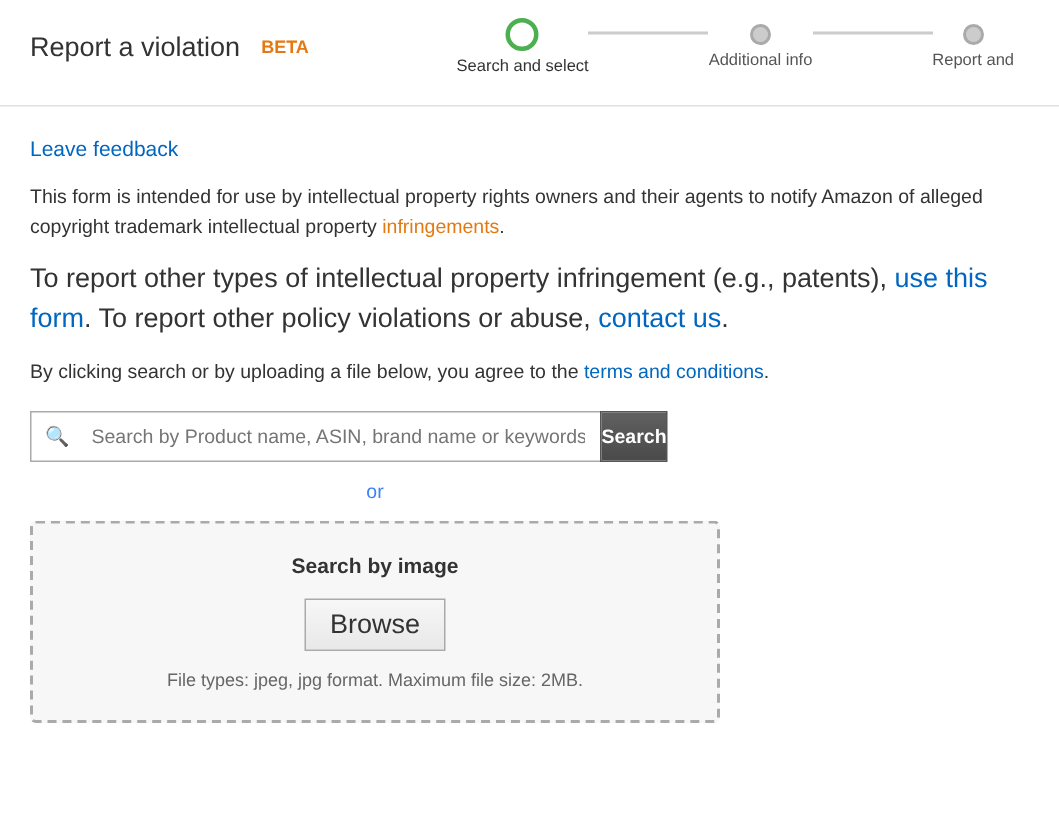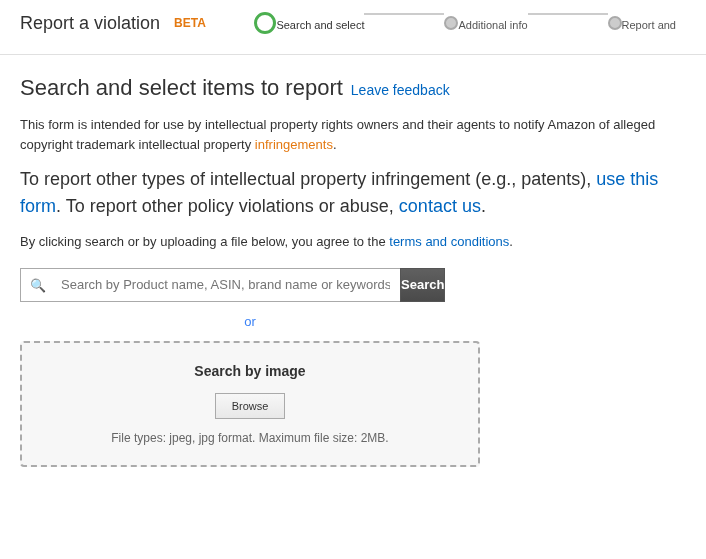--- a/index.html
+++ b/index.html
@@ -40,20 +40,21 @@
 
     
     .stepper {
       display: flex;
       align-items: center;
       gap: 0;
       margin-right: 10px;
     }
     .step {
       display: flex;
+      flex-direction: column;
       align-items: center;
       position: relative;
     }
     .step-circle {
       width: 22px;
       height: 22px;
       border-radius: 50%;
       border: 2px solid #ccc;
       background: #fff;
       display: flex;
@@ -203,21 +204,21 @@
     .image-upload-title {
       font-size: 14px;
       font-weight: bold;
       color: #333;
       margin-bottom: 14px;
     }
     .browse-button {
       padding: 6px 16px;
       background: linear-gradient(to bottom, #f7f7f7, #e8e8e8);
       border: 1px solid #aaa;
-      font-size: 11px;
+      font-size: 18px;
       color: #333;
       cursor: pointer;
       margin-bottom: 12px;
     }
     .file-types-text {
       font-size: 12px;
       color: #666;
     }
   </style>
 </head>
@@ -248,21 +249,20 @@
     <div class="step">
       <div class="step-circle inactive"></div>
       <span class="step-label">Report and</span>
     </div>
   </div>
 </div>
 
 <div class="main-content">
 
   <div class="page-heading">
-    <span>Search and select items to report</span>
     <a href="#" class="leave-feedback-link">Leave feedback</a>
   </div>
 
   <p class="description-text">
     <span>This form is intended for use by intellectual property rights owners and their agents to notify Amazon of alleged copyright trademark intellectual property <span class="highlight">infringements</span>.</span>
   </p>
 
   <p class="info-text">
     <span>To report other types of intellectual property infringement (e.g., patents), </span><a href="#">use this form</a><span>. To report other policy violations or abuse, </span><a href="#">contact us</a><span>.</span>
   </p>

